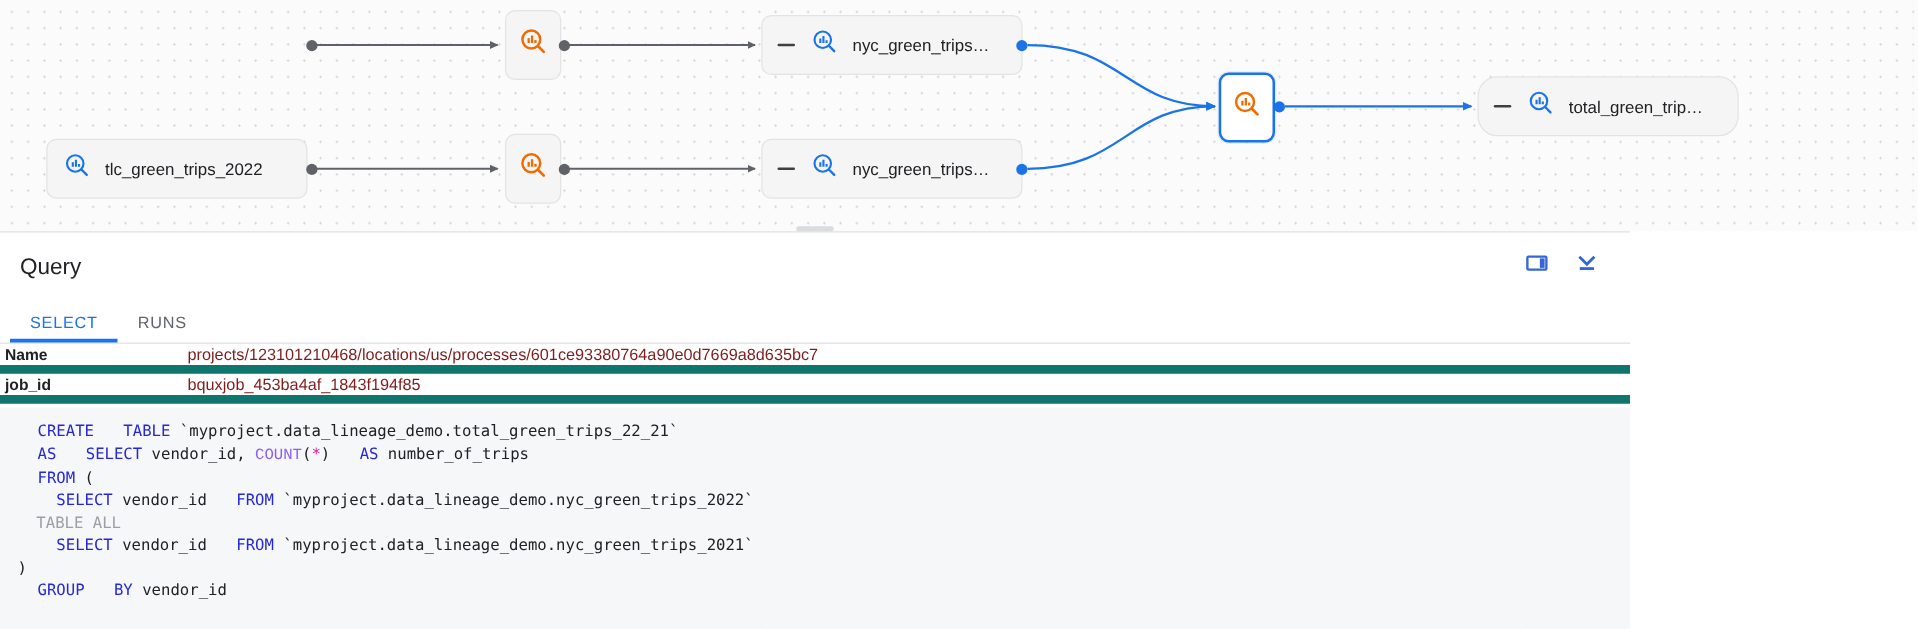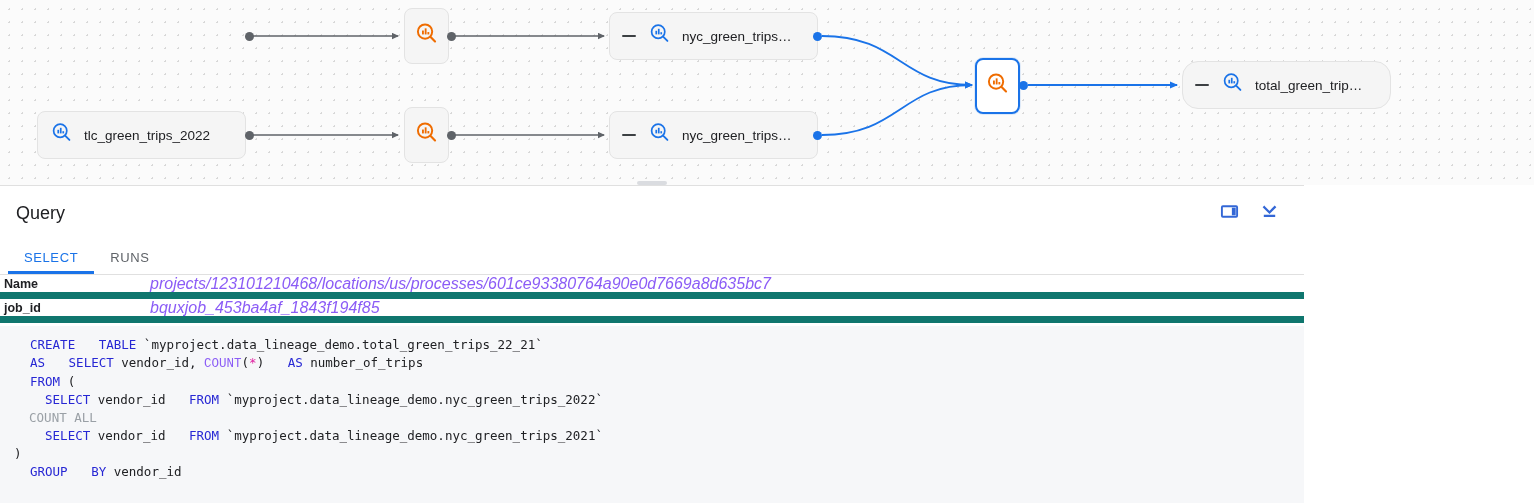--- a/index.html
+++ b/index.html
@@ -160,24 +160,23 @@
     border-bottom: 7px solid #0f766e;
   }
   .detail-key {
     width: 150px;
     padding-left: 4px;
     font-size: 12.5px;
     font-weight: bold;
     color: #202124;
   }
   .detail-val {
-    font-size: 16px;
-    color: #8b5cf6;
+    font-size: 13px;
+    color: #7f1d1d;
     white-space: nowrap;
-    font-style: italic;
   }
 
   #sql-block {
     position: absolute;
     left: 0; right: 0;
     top: 140px; bottom: 0;
     background: #f6f7f9;
     padding: 10px 0 0 0;
     overflow: hidden;
   }
@@ -366,19 +365,19 @@
       <div class="detail-key">job_id</div>
       <div class="detail-val">bquxjob_453ba4af_1843f194f85</div>
     </div>
   </div>
 
   <div id="sql-block">
     <pre id="sql-code"><span class="kw">CREATE</span> <span class="kw">TABLE</span> `myproject.data_lineage_demo.total_green_trips_22_21`
 <span class="kw">AS</span> <span class="kw">SELECT</span> vendor_id, <span class="fn">COUNT</span>(<span class="op">*</span>) <span class="kw">AS</span> number_of_trips
 <span class="kw">FROM</span> (
   <span class="kw">SELECT</span> vendor_id <span class="kw">FROM</span> `myproject.data_lineage_demo.nyc_green_trips_2022`
-  <span class="mut">COUNT ALL</span>
+  <span class="mut">TABLE ALL</span>
   <span class="kw">SELECT</span> vendor_id <span class="kw">FROM</span> `myproject.data_lineage_demo.nyc_green_trips_2021`
 )
 <span class="kw">GROUP</span> <span class="kw">BY</span> vendor_id</pre>
   </div>
 
 </div>
 
 </body></html>

